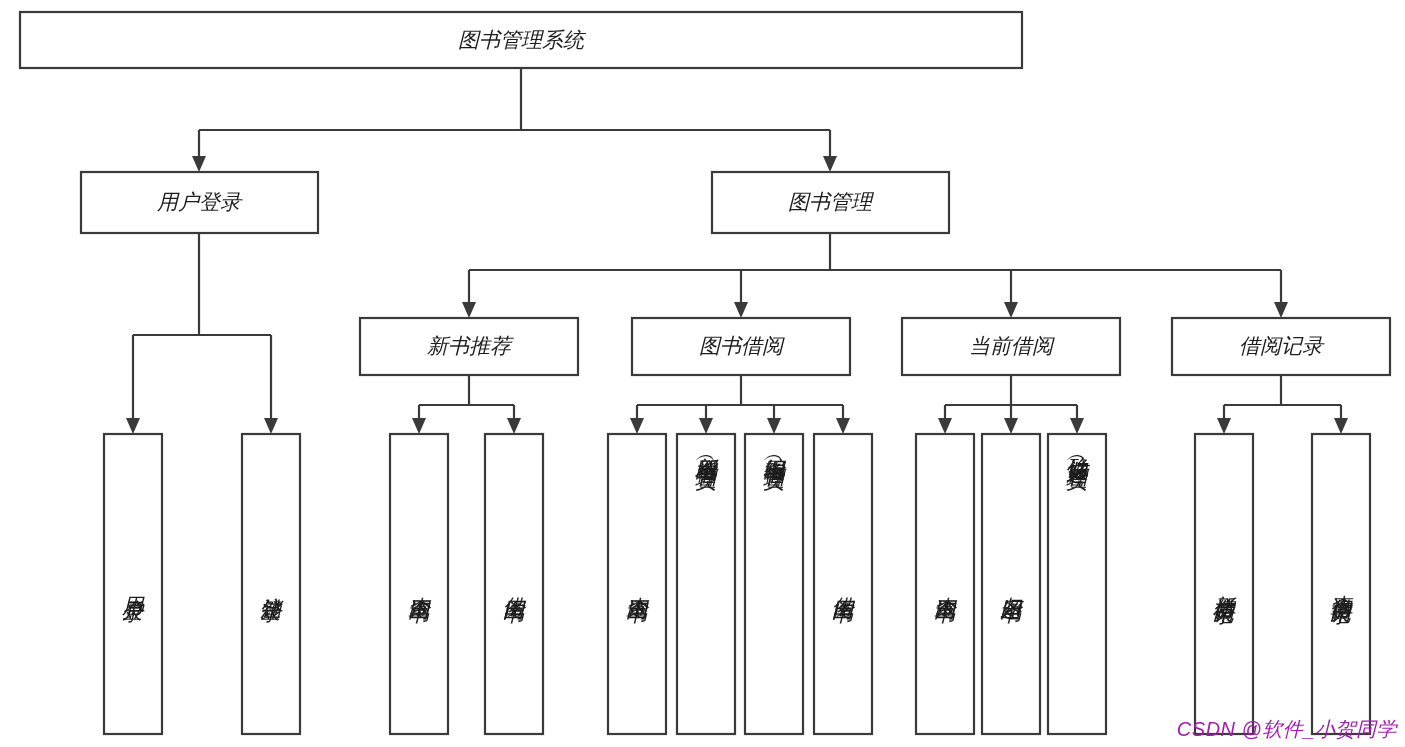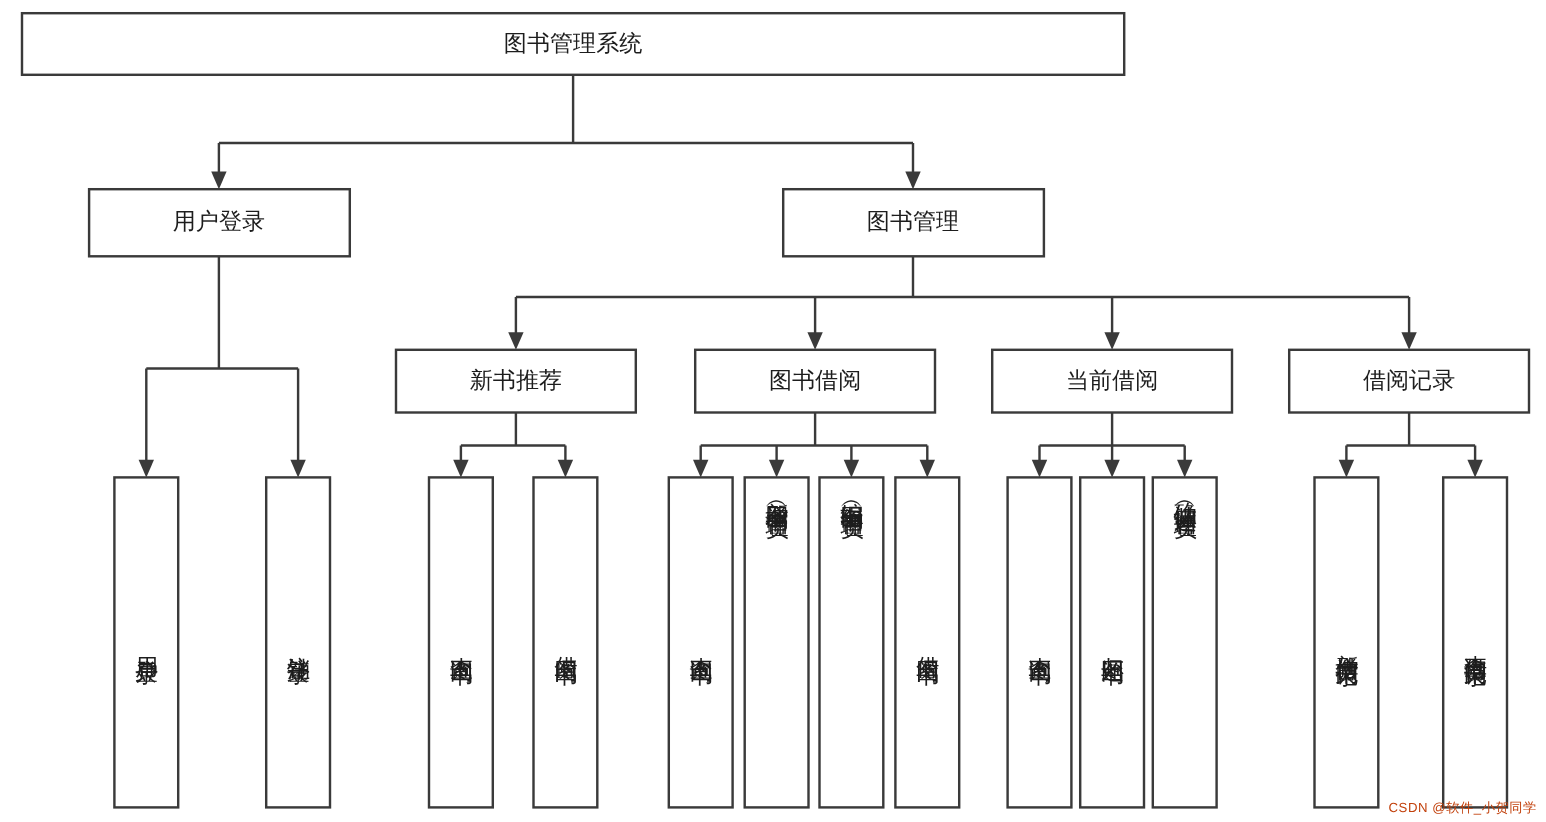--- a/index.html
+++ b/index.html
@@ -10,20 +10,21 @@
   }
   body {
     font-family: "Liberation Sans", "DejaVu Sans", sans-serif;
   }
   #diagram-root {
     position: relative;
     width: 1405px;
     height: 747px;
     background: #ffffff;
     overflow: hidden;
+    font-style: italic;
   }
   svg#flow-svg {
     position: absolute;
     left: 0;
     top: 0;
     width: 1405px;
     height: 747px;
     display: block;
   }
   .node-rect {
@@ -68,22 +69,22 @@
     display: flex;
     align-items: center;
     justify-content: center;
     pointer-events: none;
   }
   .watermark {
     position: absolute;
     right: 8px;
     bottom: 4px;
     font-family: "Liberation Sans", "DejaVu Sans", sans-serif;
-    font-size: 12px;
-    color: #c2410c;
+    font-size: 20px;
+    color: #a21caf;
     white-space: nowrap;
     letter-spacing: 0.5px;
   }
 </style>
 </head>
 <body>
 
 <div id="diagram-root">
 
   <svg id="flow-svg" viewBox="0 0 1405 747">

